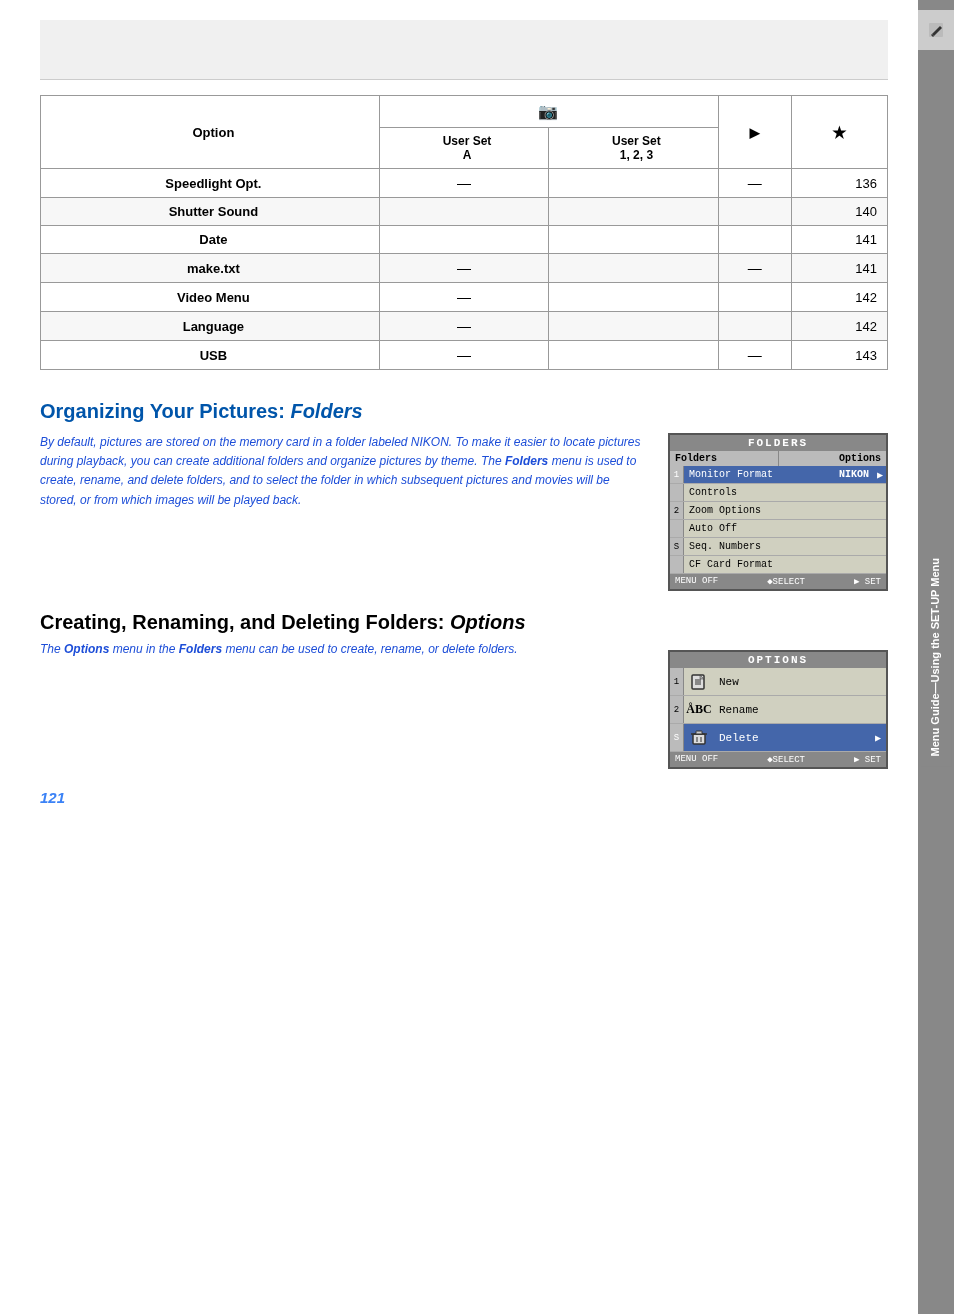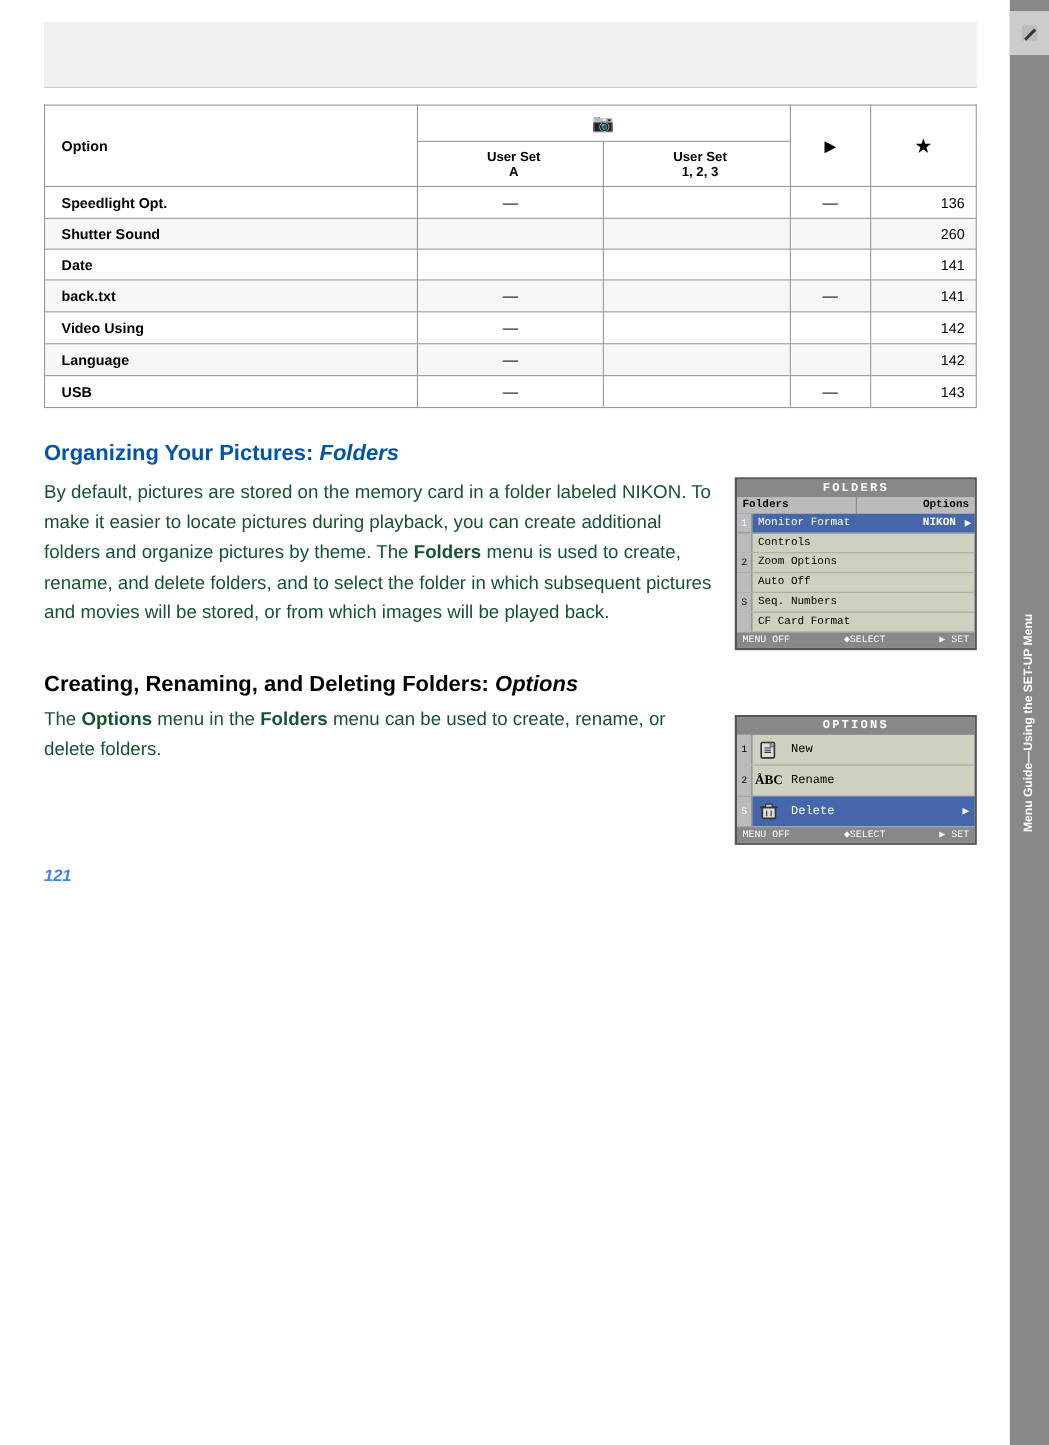--- a/index.html
+++ b/index.html
@@ -76,21 +76,21 @@
       margin-bottom: 30px;
       font-size: 13px;
     }
     .options-table th, .options-table td {
       border: 1px solid #999;
       padding: 6px 8px;
       text-align: center;
       vertical-align: middle;
     }
     .options-table .col-option {
-      text-align: left;
+      text-align: center;
       padding-left: 15px;
       width: 40%;
       font-weight: bold;
     }
     .options-table .header-row th {
       background: #fff;
       font-weight: bold;
       font-size: 13px;
     }
     .options-table .sub-header-row th {
@@ -126,23 +126,24 @@
 
     
     .two-col {
       display: flex;
       gap: 20px;
       margin-bottom: 20px;
       align-items: flex-start;
     }
     .two-col .text-col {
       flex: 1;
-      font-size: 17px;
+      font-size: 12px;
       line-height: 1.6;
-      color: #14532d;
+      color: #1d4ed8;
+      font-style: italic;
     }
     .two-col .img-col {
       width: 220px;
       flex-shrink: 0;
     }
 
     
     .sub-heading {
       font-size: 20px;
       font-weight: bold;
@@ -338,38 +339,38 @@
     <td class="dash">—</td>
     <td></td>
     <td class="dash">—</td>
     <td class="page-num">136</td>
   </tr>
           <tr style="background: rgb(255, 255, 255);">
     <td class="col-option">Shutter Sound</td>
     <td class="dash"></td>
     <td></td>
     <td class="dash"></td>
-    <td class="page-num">260</td>
+    <td class="page-num">140</td>
   </tr>
           <tr style="background: rgb(249, 249, 249);">
     <td class="col-option">Date</td>
     <td class="dash"></td>
     <td></td>
     <td class="dash"></td>
     <td class="page-num">141</td>
   </tr>
           <tr style="background: rgb(255, 255, 255);">
-    <td class="col-option">back.txt</td>
+    <td class="col-option">make.txt</td>
     <td class="dash">—</td>
     <td></td>
     <td class="dash">—</td>
     <td class="page-num">141</td>
   </tr>
           <tr style="background: rgb(249, 249, 249);">
-    <td class="col-option">Video Using</td>
+    <td class="col-option">Video Menu</td>
     <td class="dash">—</td>
     <td></td>
     <td class="dash"></td>
     <td class="page-num">142</td>
   </tr>
           <tr style="background: rgb(255, 255, 255);">
     <td class="col-option">Language</td>
     <td class="dash">—</td>
     <td></td>
     <td class="dash"></td>

